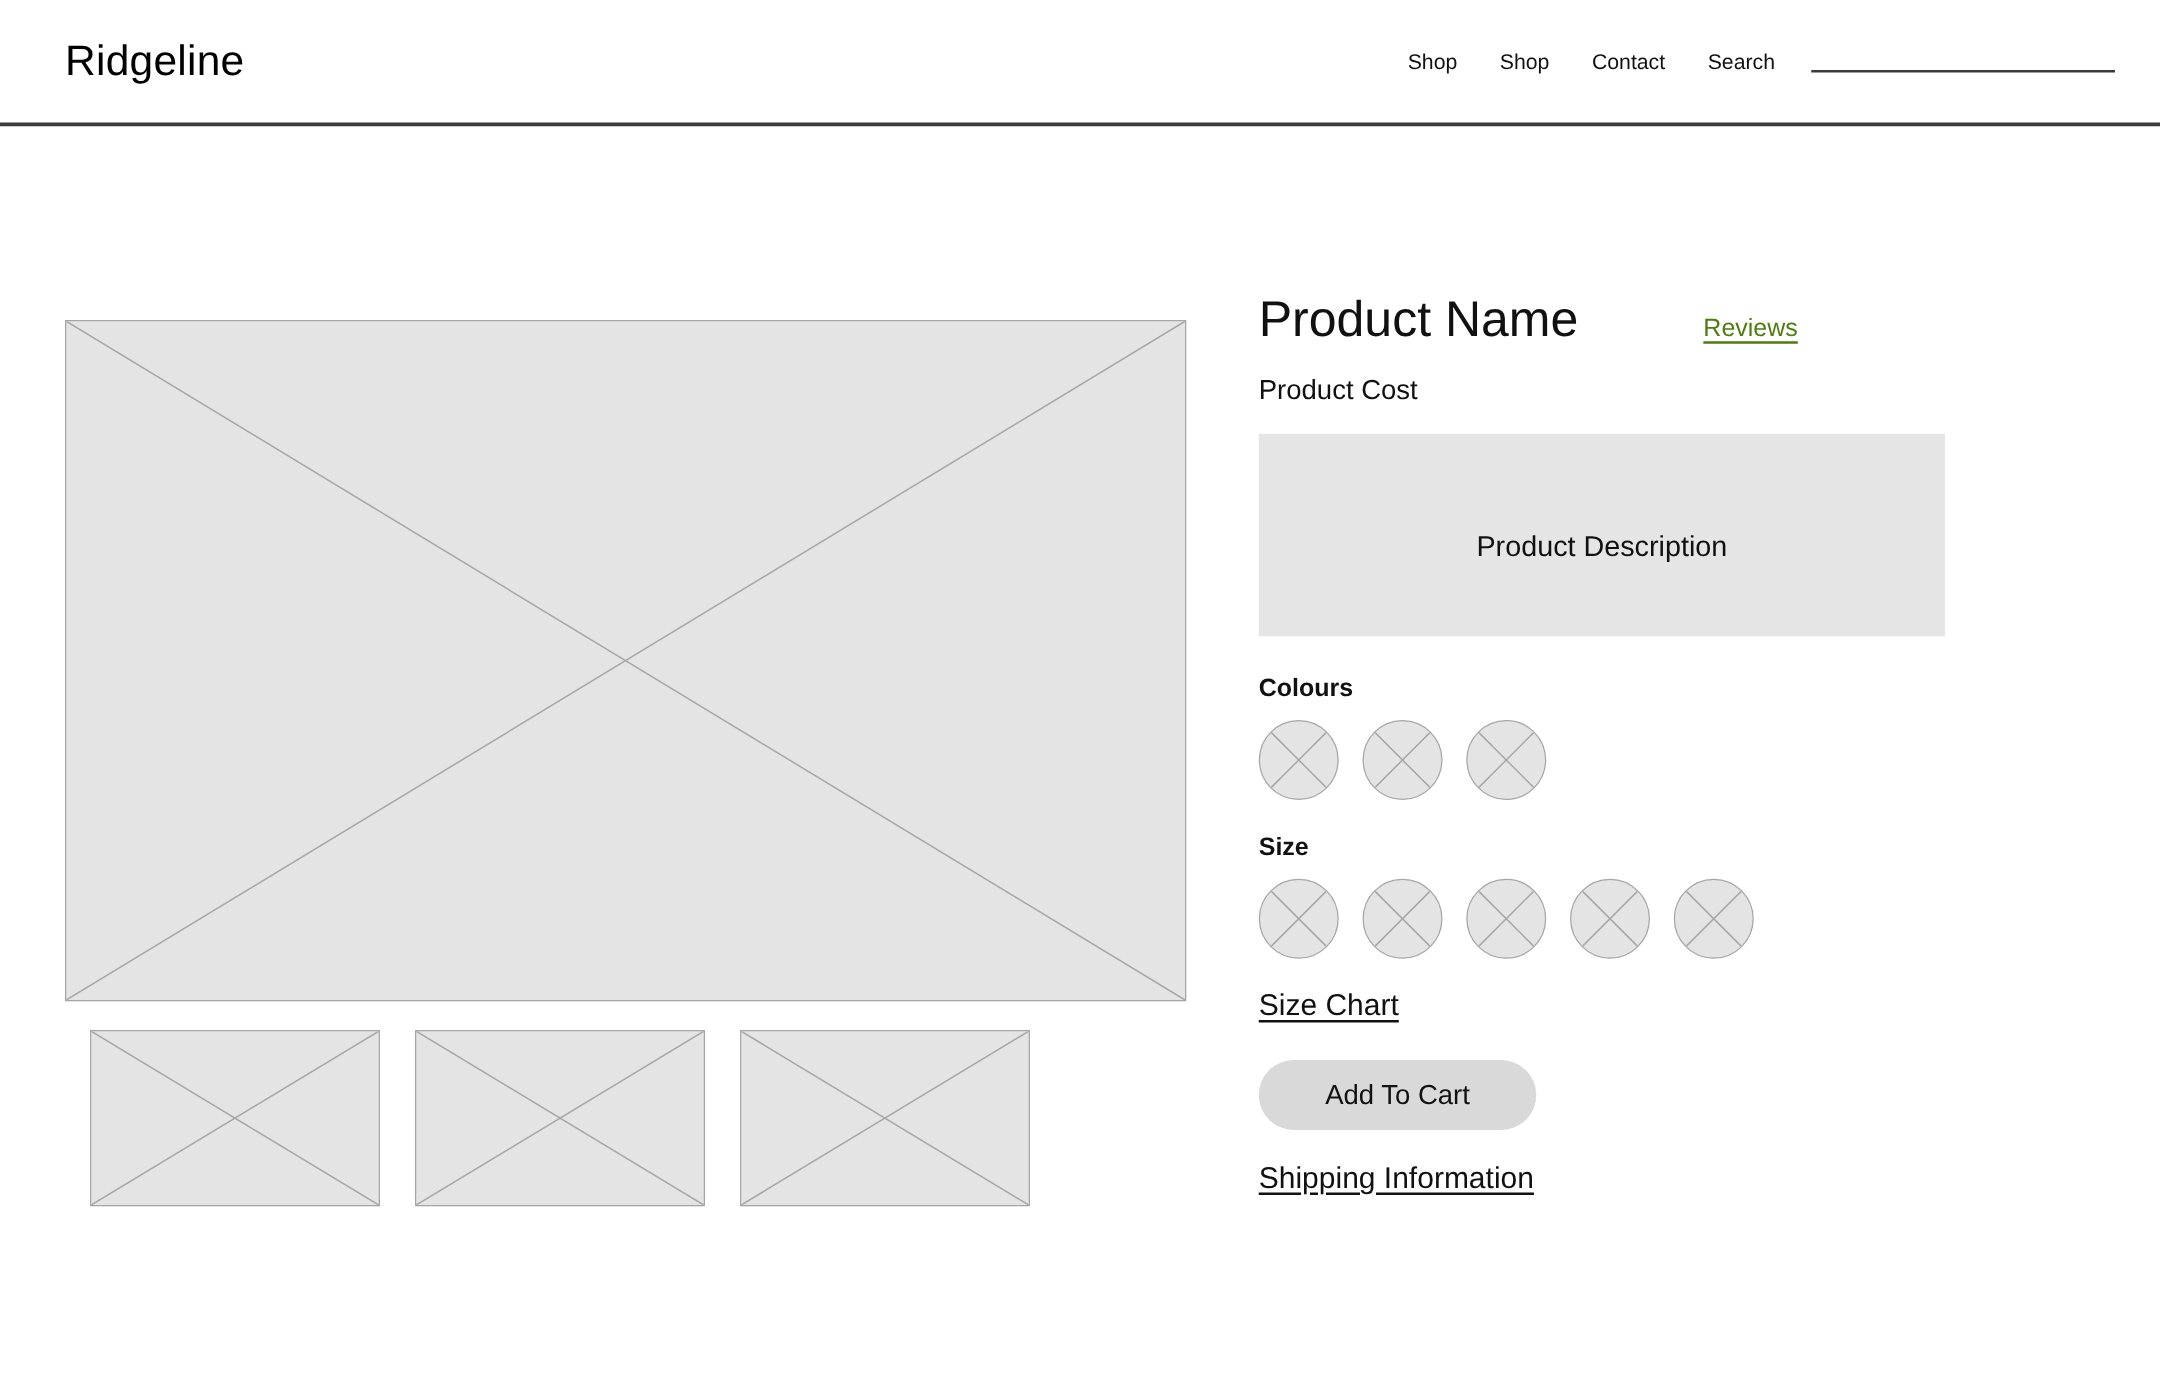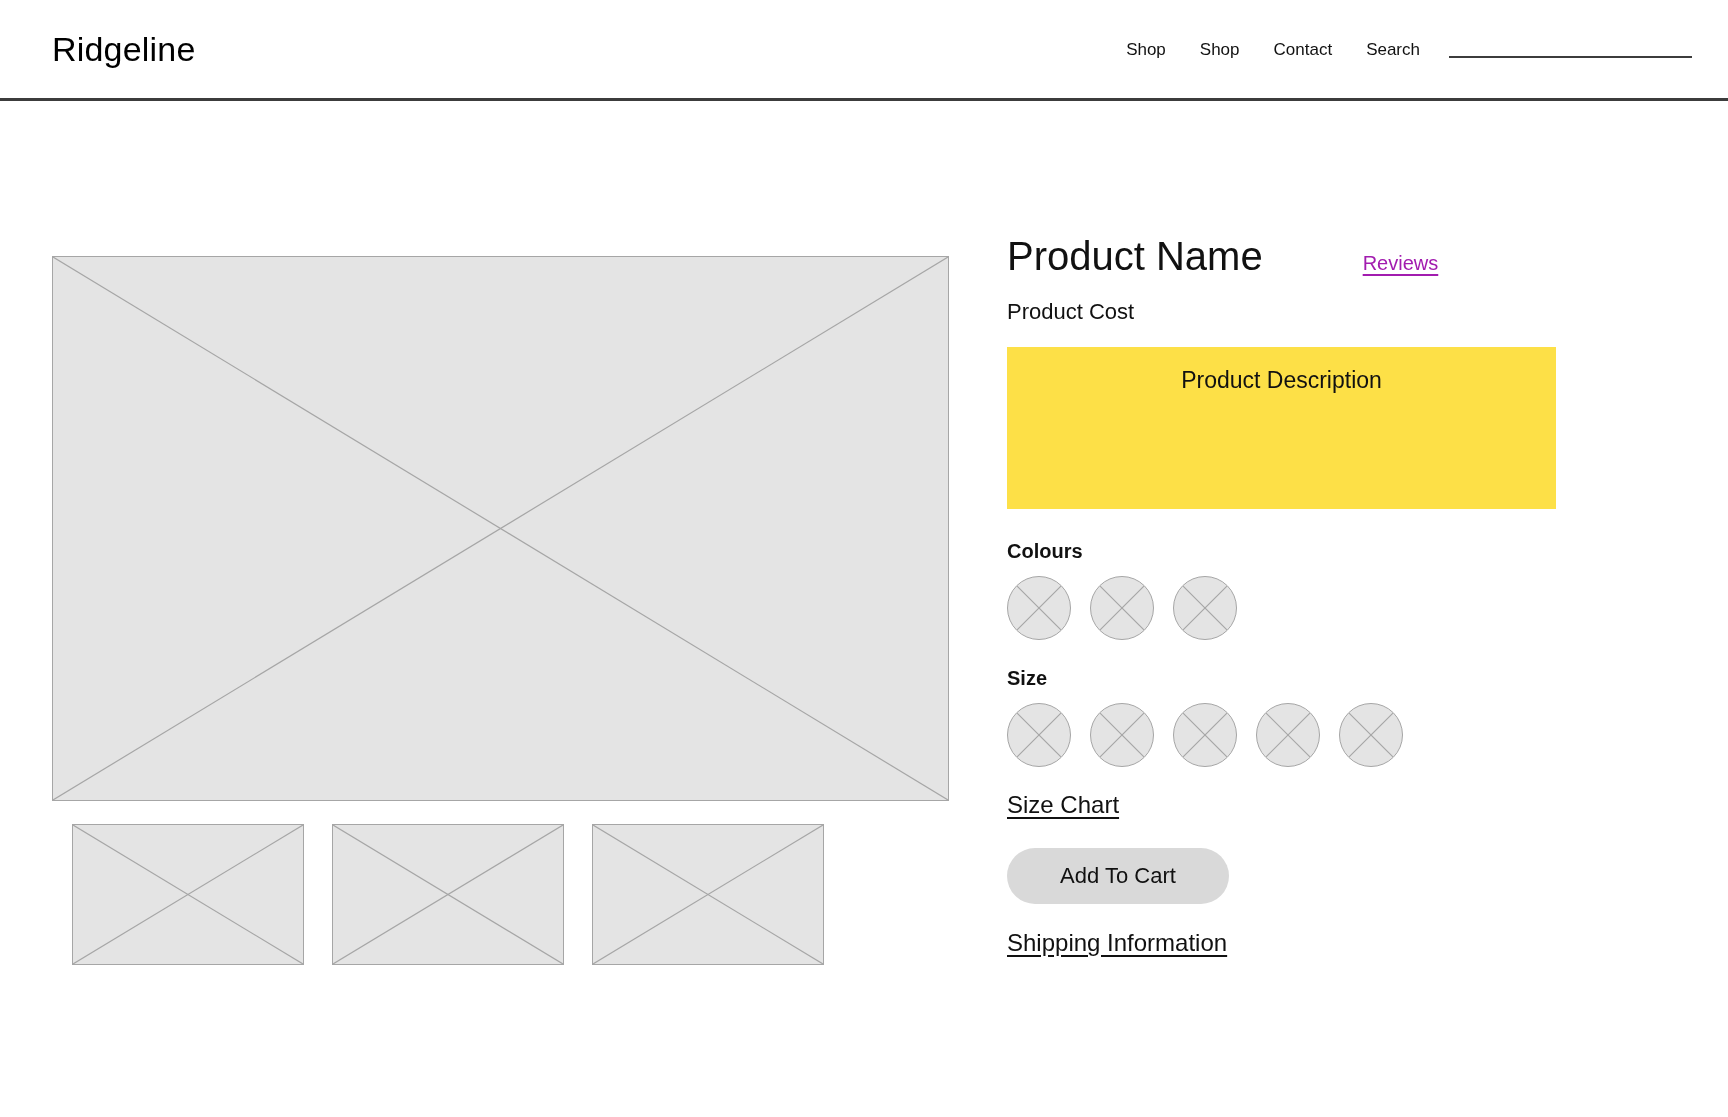--- a/index.html
+++ b/index.html
@@ -115,40 +115,41 @@
     font-size: 40px;
     line-height: 50px;
     font-weight: 400;
     margin: 0;
     white-space: nowrap;
     color: #111111;
   }
   .reviews-link {
     font-size: 20px;
     line-height: 26px;
-    color: #a21caf;
+    color: #4d7c0f;
     text-decoration: underline;
     text-underline-offset: 4px;
     white-space: nowrap;
     cursor: pointer;
   }
   .product-cost {
     margin-top: 17px;
     font-size: 22px;
     line-height: 28px;
     color: #111111;
   }
   .description-box {
     margin-top: 21px;
     width: 549px;
     height: 162px;
-    background: #fde047;
+    background: #e5e5e5;
     display: flex;
     justify-content: center;
     padding-top: 18px;
+    align-items: center;
   }
   .description-text {
     font-size: 23px;
     line-height: 30px;
     color: #111111;
   }
   .section-label {
     margin-top: 29px;
     font-size: 20px;
     line-height: 26px;

